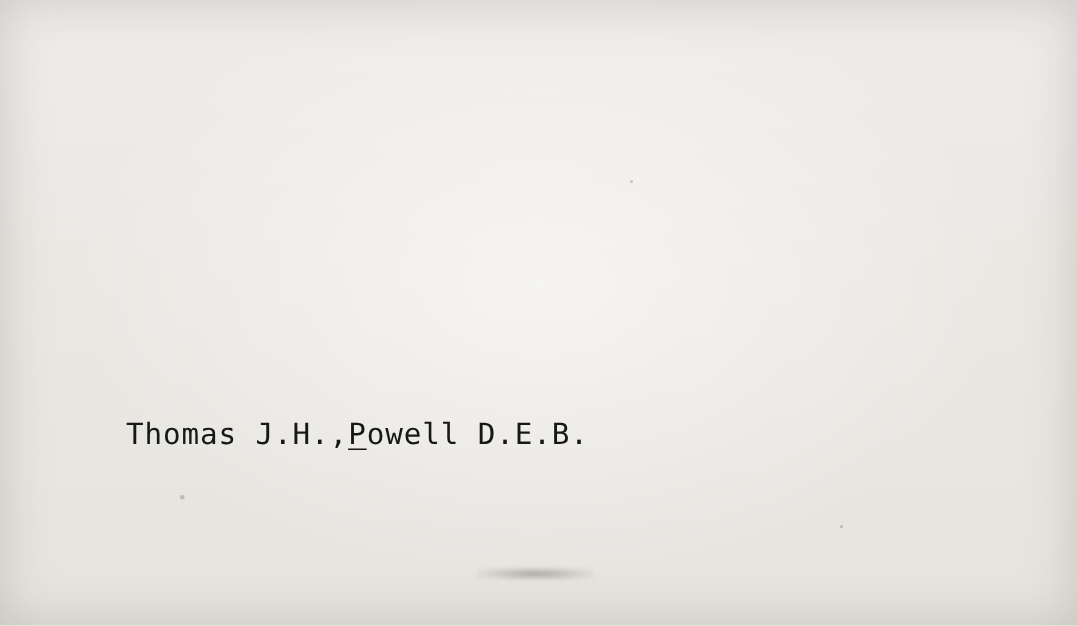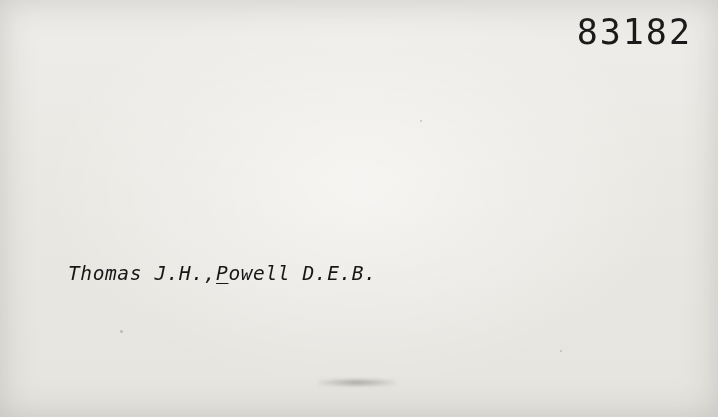--- a/index.html
+++ b/index.html
@@ -55,23 +55,22 @@
     left: 68px;
     top: 70px;
     color: #171717;
     font-size: 19.5px;
     line-height: 37px;
     letter-spacing: 0.6px;
     white-space: pre;
     font-family: "DejaVu Sans Mono", monospace;
   }
   .block {
-    margin: 0;
+    margin: 16px;
     padding: 0;
-    font-style: italic;
   }
   .line {
     display: block;
     white-space: pre;
   }
   .underline-word {
     text-decoration: underline;
     text-underline-offset: 3px;
   }
   .smudge {
@@ -92,21 +91,20 @@
   }
 </style>
 </head>
 <body>
 
 <div class="card">
   <div class="paper-texture"></div>
 
   <div class="content">
 
-    <div class="accession">83182</div>
 
     <div class="body-text">
 
       <div class="block">
         <span class="line">Thomas J.H.,<span class="underline-word">P</span>owell D.E.B.</span>
       </div>
 
       
 
       

